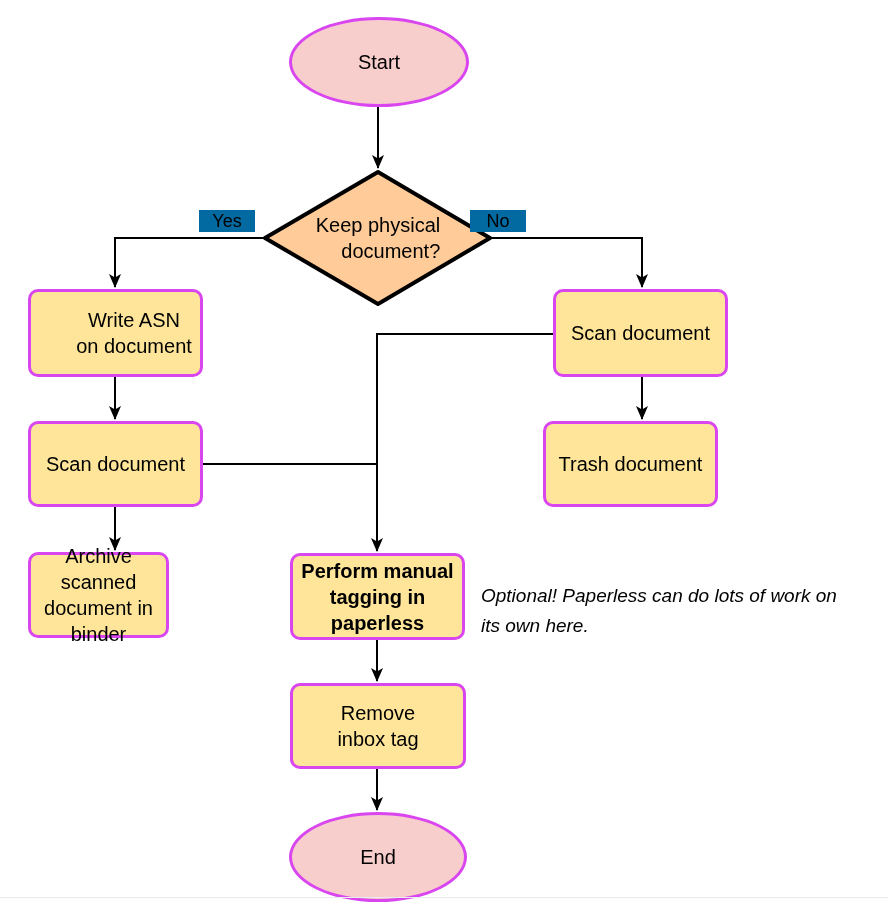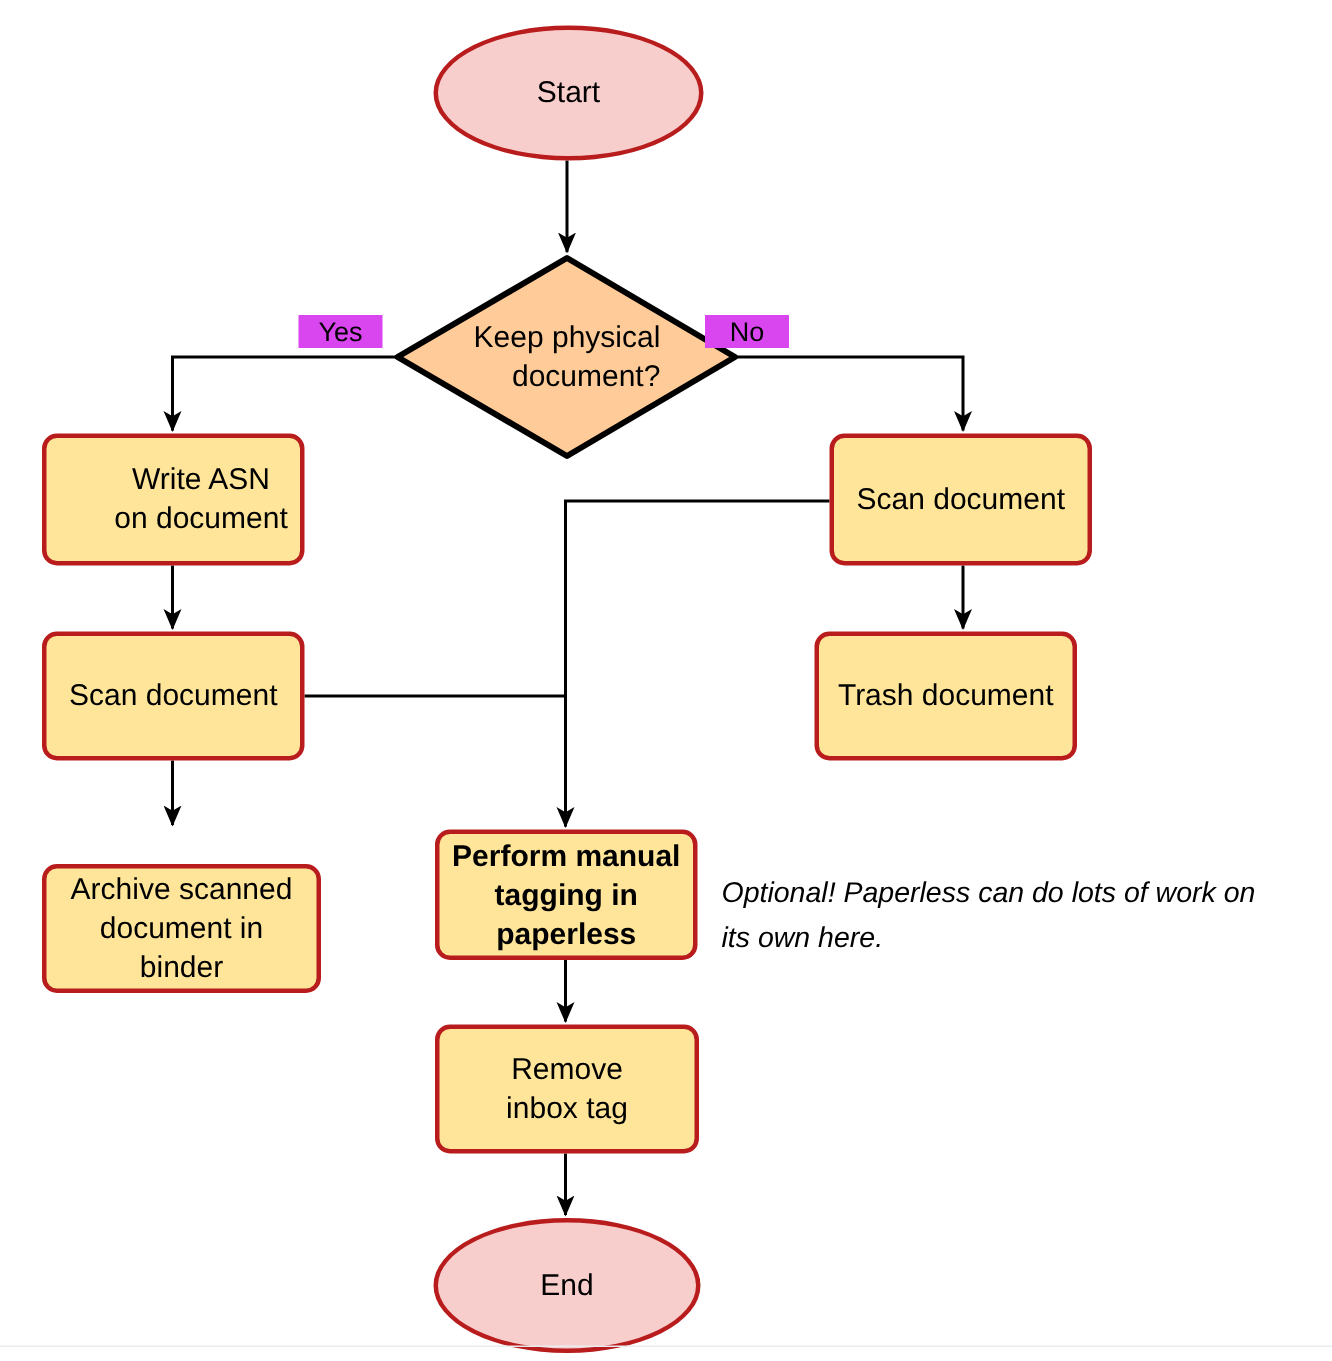--- a/index.html
+++ b/index.html
@@ -24,21 +24,21 @@
     position: absolute;
     box-sizing: border-box;
     display: flex;
     align-items: center;
     justify-content: center;
     text-align: center;
     white-space: pre-line;
     font-size: 20px;
     line-height: 26px;
     color: #000000;
-    border: 3px solid #b91c1c;
+    border: 3px solid #d946ef;
     background: #FFE599;
     border-radius: 10px;
   }
   .terminator {
     border-radius: 50%;
     background: #F8CECC;
   }
   .diamond-label {
     position: absolute;
     box-sizing: border-box;
@@ -52,21 +52,21 @@
     color: #000000;
     background: none;
     border: none;
   }
   .edge-label {
     position: absolute;
     text-align: center;
     font-size: 18px;
     line-height: 22px;
     color: #000000;
-    background: #d946ef;
+    background: #0369a1;
   }
   .note {
     position: absolute;
     font-style: italic;
     font-size: 19px;
     line-height: 30px;
     color: #000000;
     white-space: pre-line;
     text-align: left;
   }
@@ -120,21 +120,21 @@
 
   <div class="node" style="left:28px; top:289px; width:175px; height:88px;padding-left:37px;">
     <span>Write ASN
 on document</span>
   </div>
 
   <div class="node" style="left:28px; top:421px; width:175px; height:86px;">
     <span>Scan document</span>
   </div>
 
-  <div class="node" style="left:28px; top:552px; width:186px; height:86px;margin-top:24px;">
+  <div class="node" style="left:28px; top:552px; width:141px; height:86px;">
     <span>Archive scanned
 document in
 binder</span>
   </div>
 
   <div class="node" style="left:553px; top:289px; width:175px; height:88px;">
     <span>Scan document</span>
   </div>
 
   <div class="node" style="left:543px; top:421px; width:175px; height:86px;">

